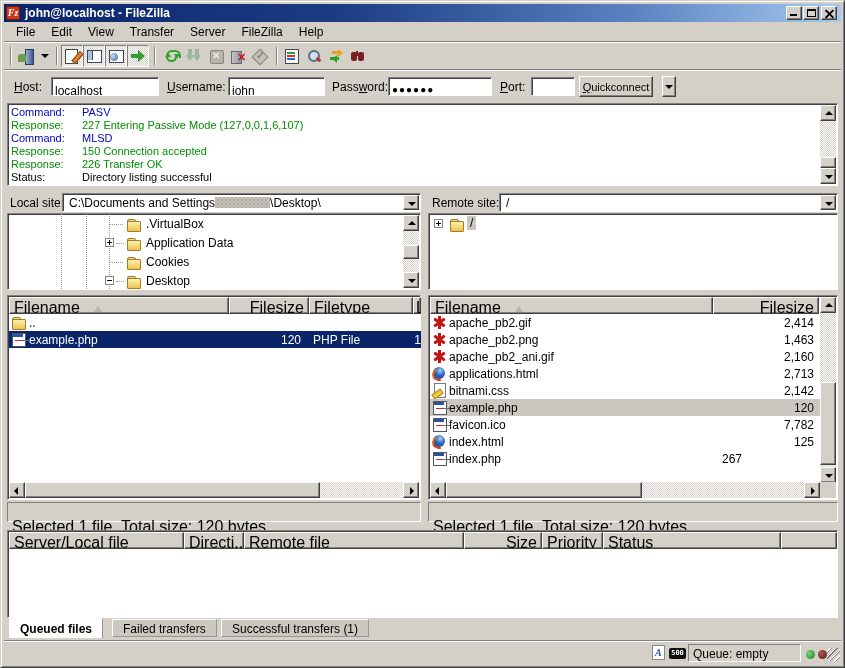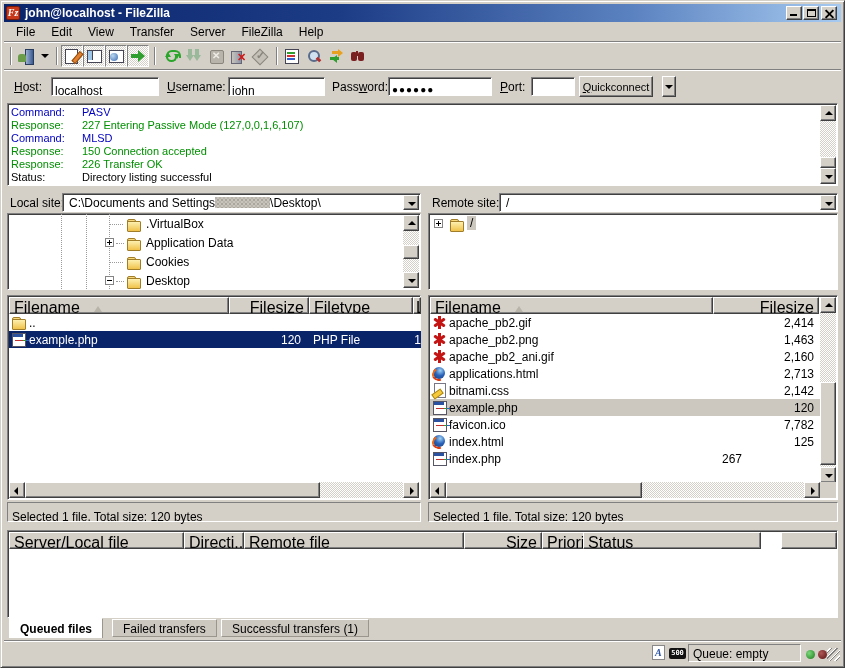--- a/index.html
+++ b/index.html
@@ -130,21 +130,21 @@
 
 
 .pane { position:absolute; top:295px; height:205px; background:#fff; border:1px solid; border-color:#808080 #fff #fff #808080; box-shadow: inset 1px 1px 0 #404040; }
 .colhdr { position:absolute; top:1px; height:17px; background:#d4d0c8; border:1px solid; border-color:#fff #404040 #404040 #fff; box-shadow: inset -1px -1px 0 #808080; font-size:16px; padding:1px 4px 0; white-space:nowrap; overflow:hidden; }
 .colhdr.num { text-align:right; }
 .sort-asc { display:inline-block; width:0; height:0; border:4px solid transparent; border-bottom:6px solid #b8b4aa; margin-left:14px; vertical-align:1px; }
 .lrow { position:absolute; height:17px; display:flex; align-items:center; font-size:12px; }
 .lrow .cell { white-space:pre; overflow:hidden; }
 .sel-active { background:#0a246a; color:#fff; }
 .sel-inactive { background:#ccc8c0; }
-.statuspanel { position:absolute; top:502px; height:20px; border:1px solid; border-color:#808080 #fff #fff #808080; padding:7px 0 0 4px; font-size:12px; }
+.statuspanel { position:absolute; top:502px; height:20px; border:1px solid; border-color:#808080 #fff #fff #808080; padding:15px 0 0 4px; font-size:16px; }
 .corner { position:absolute; width:16px; height:16px; background:#d4d0c8; }
 
 
 .queuebox { left:7px; top:530px; width:831px; height:88px; background:#fff; border:1px solid; border-color:#808080 #fff #fff #808080; box-shadow: inset 1px 1px 0 #404040; }
 .qhdr { top:1px; }
 .tabs { position:absolute; top:618px; left:7px; height:20px; }
 .tab { position:absolute; top:1px; height:18px; background:#ccc8c0; border:1px solid #9a968e; border-top-color:#fff; border-left-color:#fff; padding:2px 10px 0; font-size:12px; white-space:nowrap; }
 .tab.active { background:#fff; font-weight:bold; top:0; height:20px; border-bottom:none; z-index:2; padding-top:3px; }
 
 
@@ -427,21 +427,21 @@
 
 <div class="statuspanel" style="left:7px; width:414px">Selected 1 file. Total size: 120 bytes</div>
 <div class="statuspanel" style="left:428px; width:410px">Selected 1 file. Total size: 120 bytes</div>
 
 <div class="abs queuebox">
   <div class="colhdr qhdr" style="left:1px; width:175px"><span>Server/Local file</span></div>
   <div class="colhdr qhdr" style="left:176px; width:60px"><span>Directi...</span></div>
   <div class="colhdr qhdr" style="left:236px; width:220px"><span>Remote file</span></div>
   <div class="colhdr qhdr num" style="left:456px; width:78px"><span>Size</span></div>
   <div class="colhdr qhdr" style="left:534px; width:61px"><span>Priority</span></div>
-  <div class="colhdr qhdr" style="left:575px; width:178px"><span>Status</span></div>
+  <div class="colhdr qhdr" style="left:595px; width:178px"><span>Status</span></div>
   <div class="colhdr qhdr" style="left:773px; width:56px"></div>
 </div>
 
 <div class="tabs">
   <div class="tab active" style="left:2px">Queued files</div>
   <div class="tab" style="left:105px">Failed transfers</div>
   <div class="tab" style="left:214px">Successful transfers (1)</div>
 </div>
 
 <div class="abs statusbar"></div>

